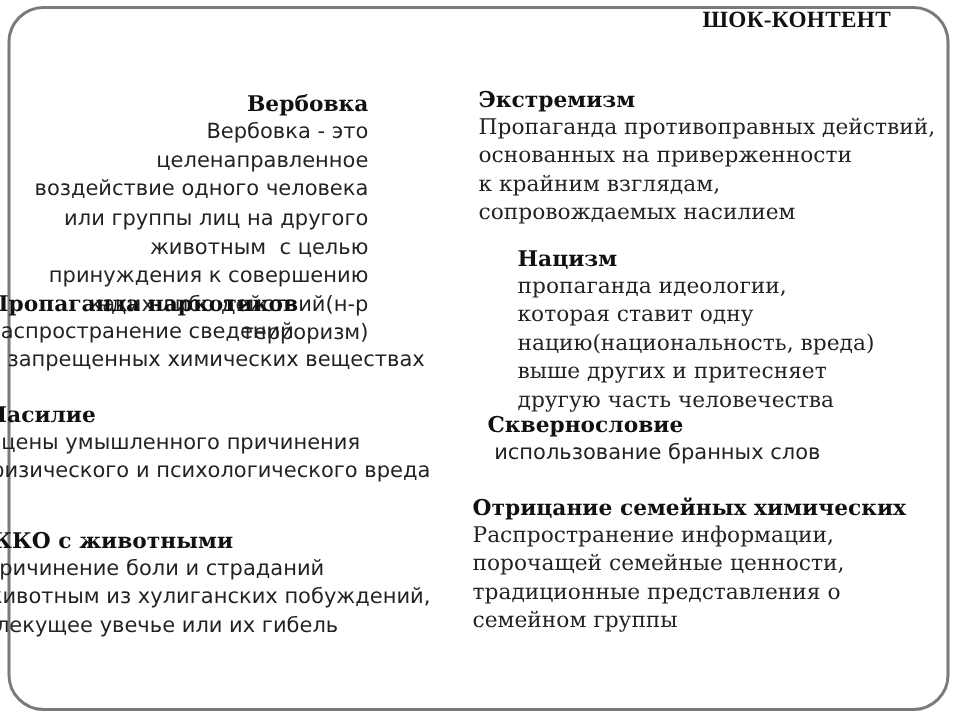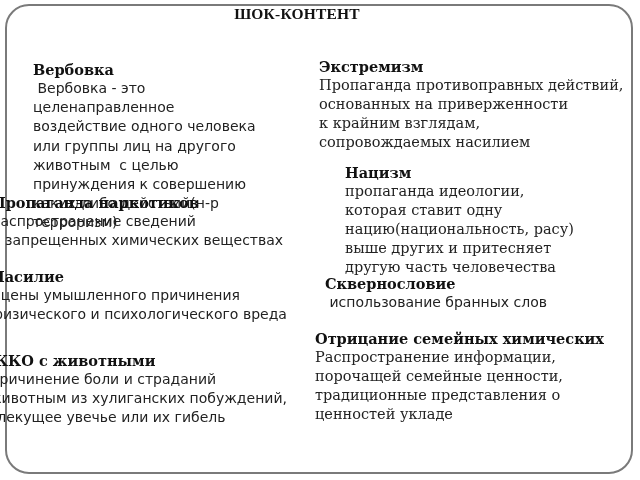--- a/index.html
+++ b/index.html
@@ -1,32 +1,32 @@
 <!DOCTYPE html>
 <html><head>
   <meta charset="utf-8">
   <style>
     html, body { margin:0; padding:0; }
     body { width:640px; height:480px; background:#ffffff; position:relative; overflow:hidden; }
     .frame { position:absolute; left:5px; top:4px; width:628px; height:470px; border:2px solid #7a7a7a; border-radius:24px; box-sizing:border-box; }
-    .title { position:absolute; left:0; width:594px; top:5px; text-align:center; font-family:"Liberation Serif", serif; font-weight:bold; font-size:15.5px; color:#111; letter-spacing:0.2px; }
+    .title { position:absolute; left:0; width:594px; top:5px; text-align:right; font-family:"Liberation Serif", serif; font-weight:bold; font-size:15.5px; color:#111; letter-spacing:0.2px; }
     .block { position:absolute; color:#222; white-space:nowrap; }
     .h { font-family:"DejaVu Serif", serif; font-weight:bold; font-size:14.5px; line-height:19px; color:#111; }
     .b-sans { font-family:"DejaVu Sans", sans-serif; font-size:14px; line-height:19.2px; color:#222; }
     .b-serif { font-family:"DejaVu Serif", serif; font-size:14.5px; line-height:19px; color:#222; }
     .line { display:block; }
   </style>
 </head>
 <body>
 
 <div class="frame"></div>
 
 <div class="title">ШОК-КОНТЕНТ</div>
 
-<div class="block" style="left:33px; top:60px;">
+<div class="block" style="left:23px; top:60px;text-align:right;">
   <span class="h line">Вербовка</span>
   <span class="b-sans line" style="white-space:pre;"> Вербовка - это</span>
   <span class="b-sans line">целенаправленное</span>
   <span class="b-sans line">воздействие одного человека</span>
   <span class="b-sans line">или группы лиц на другого</span>
   <span class="b-sans line" style="white-space:pre;">животным  с целью</span>
   <span class="b-sans line">принуждения к совершению</span>
   <span class="b-sans line">каких-либо действий(н-р</span>
   <span class="b-sans line">терроризм)</span>
 </div>
@@ -55,29 +55,29 @@
   <span class="b-serif line">Пропаганда противоправных действий,</span>
   <span class="b-serif line">основанных на приверженности</span>
   <span class="b-serif line">к крайним взглядам,</span>
   <span class="b-serif line">сопровождаемых насилием</span>
 </div>
 
 <div class="block" style="left:345px; top:163px;">
   <span class="h line">Нацизм</span>
   <span class="b-serif line">пропаганда идеологии,</span>
   <span class="b-serif line">которая ставит одну</span>
-  <span class="b-serif line">нацию(национальность, расу)</span>
+  <span class="b-serif line">нацию(национальность, вреда)</span>
   <span class="b-serif line">выше других и притесняет</span>
   <span class="b-serif line">другую часть человечества</span>
 </div>
 
 <div class="block" style="left:325px; top:274px;">
   <span class="h line">Сквернословие</span>
   <span class="b-sans line" style="white-space:pre;"> использование бранных слов</span>
 </div>
 
 <div class="block" style="left:315px; top:329px;">
   <span class="h line">Отрицание семейных химических</span>
   <span class="b-serif line">Распространение информации,</span>
   <span class="b-serif line">порочащей семейные ценности,</span>
   <span class="b-serif line">традиционные представления о</span>
-  <span class="b-serif line">ценностей укладе</span>
+  <span class="b-serif line">семейном группы</span>
 </div>
 
 </body></html>

